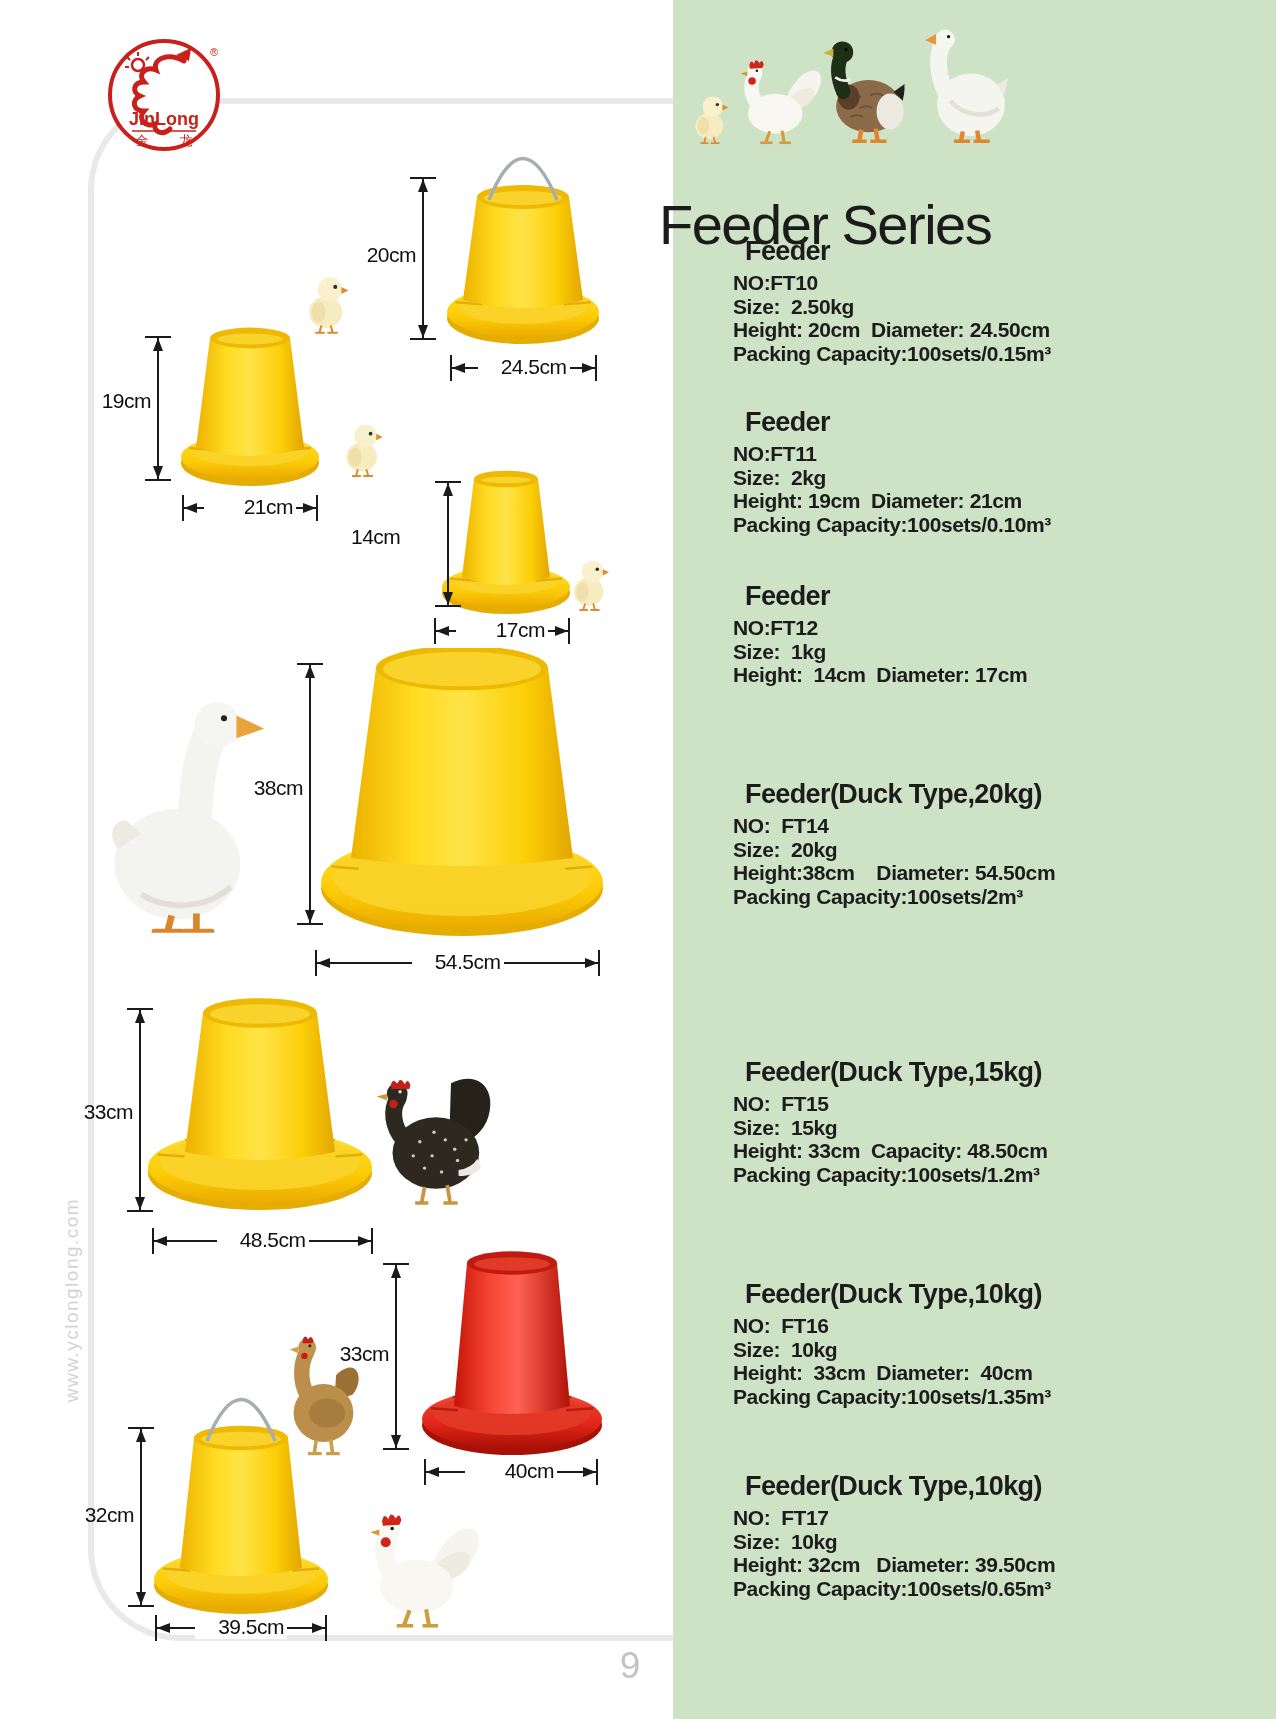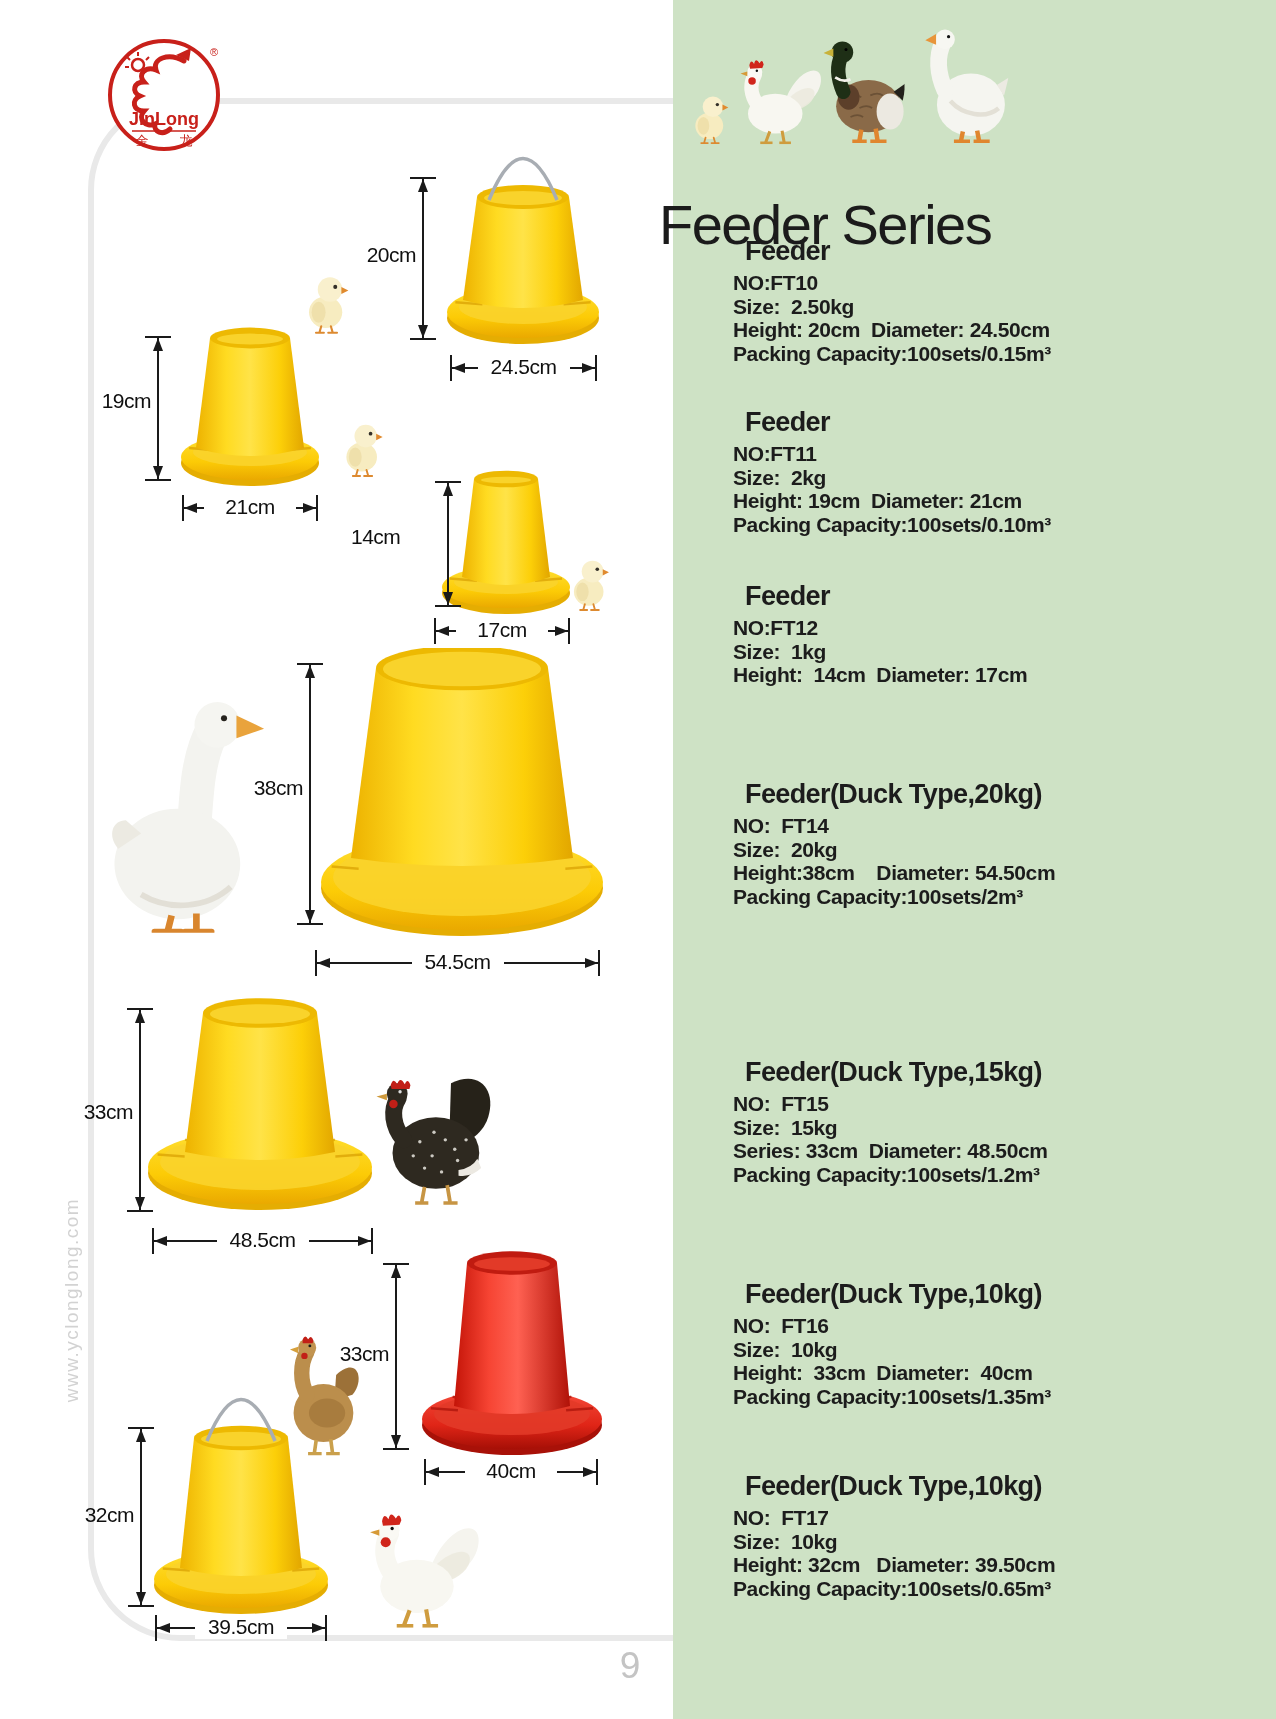--- a/index.html
+++ b/index.html
@@ -17,21 +17,21 @@
     background:#cee2c5;z-index:2;
   }
   .page-title{
     position:absolute;left:659px;top:154px;z-index:3;
     font-size:56px;font-weight:normal;color:#1b1b1b;letter-spacing:-1.5px;white-space:nowrap;
   }
   .spec{position:absolute;left:733px;width:525px;color:#1c1c1c;z-index:3}
   .spec h2{font-size:27px;font-weight:bold;margin:0 0 4px 12px;letter-spacing:-0.6px;white-space:pre}
   .spec .ln{font-size:21px;font-weight:bold;line-height:23.6px;letter-spacing:-0.4px;white-space:pre}
   .dim-label{position:absolute;font-size:21px;font-weight:normal;color:#101010;z-index:4;letter-spacing:-0.5px;white-space:nowrap}
-  .dim-label.h{background:#fff;padding:0 3px;text-align:center}
+  .dim-label.h{background:#fff;padding:0 3px;text-align:right}
   .website-text{
     position:absolute;left:-73px;top:1289px;width:290px;height:22px;z-index:3;
     transform:rotate(-90deg);text-align:center;
     font-size:19px;color:#d2d2d2;letter-spacing:1.5px;
   }
   .page-number{
     position:absolute;left:608px;top:1645px;width:44px;z-index:3;
     text-align:center;font-size:37px;color:#c4c4c4;
   }
   .logo{position:absolute;left:104px;top:34px;z-index:5}
@@ -230,21 +230,21 @@
       <h2>Feeder(Duck Type,20kg)</h2>
       <div class="ln">NO:  FT14</div>
       <div class="ln">Size:  20kg</div>
       <div class="ln">Height:38cm    Diameter: 54.50cm</div>
       <div class="ln">Packing Capacity:100sets/2m³</div>
     </section>
     <section class="spec" style="top: 1057px;">
       <h2>Feeder(Duck Type,15kg)</h2>
       <div class="ln">NO:  FT15</div>
       <div class="ln">Size:  15kg</div>
-      <div class="ln">Series: 33cm  Diameter: 48.50cm</div>
+      <div class="ln">Height: 33cm  Capacity: 48.50cm</div>
       <div class="ln">Packing Capacity:100sets/1.2m³</div>
     </section>
     <section class="spec" style="top: 1279px;">
       <h2>Feeder(Duck Type,10kg)</h2>
       <div class="ln">NO:  FT16</div>
       <div class="ln">Size:  10kg</div>
       <div class="ln">Height:  33cm  Diameter:  40cm</div>
       <div class="ln">Packing Capacity:100sets/1.35m³</div>
     </section>
     <section class="spec" style="top: 1471px;">

